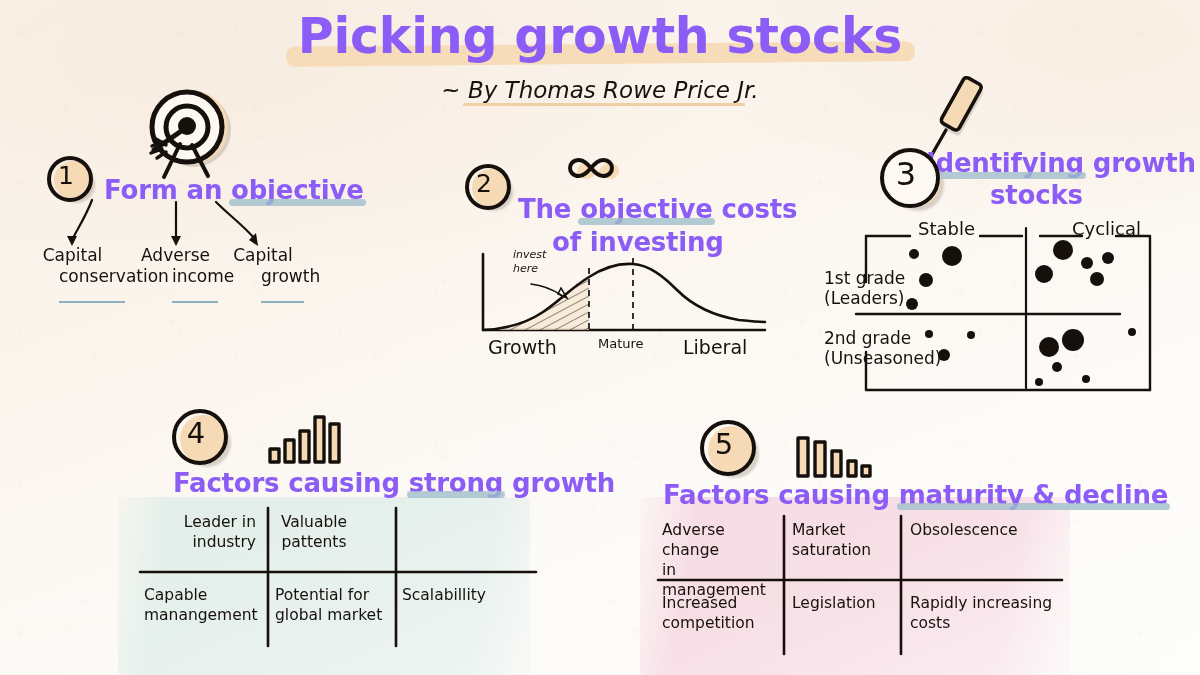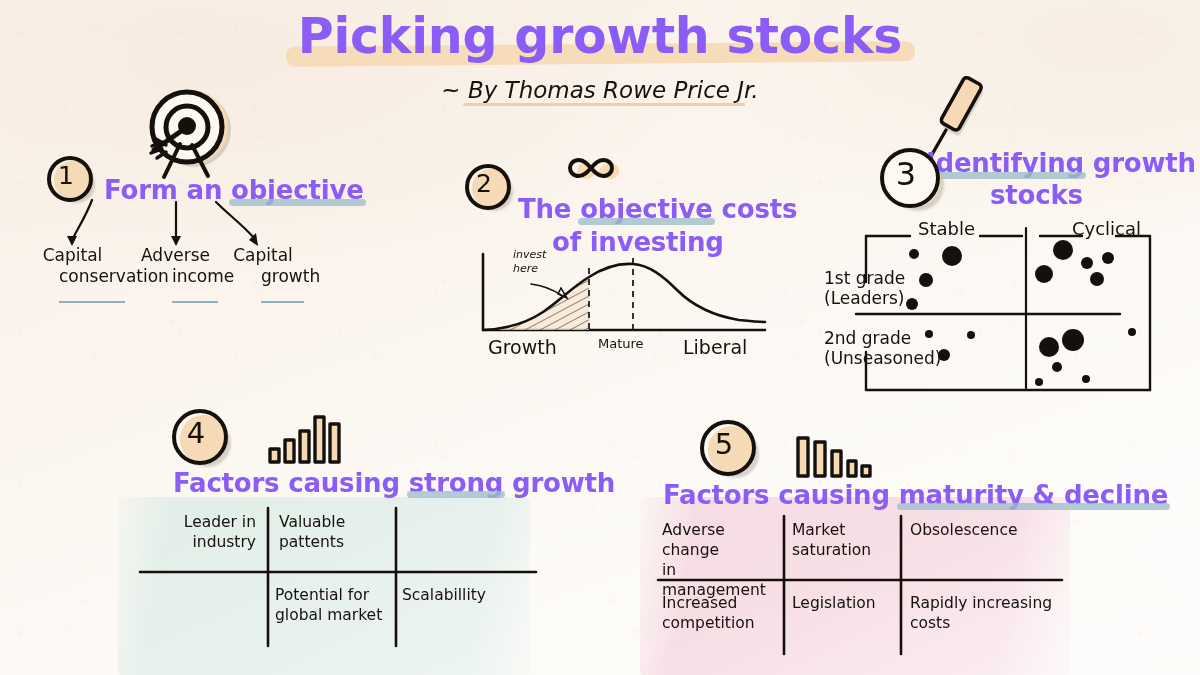--- a/index.html
+++ b/index.html
@@ -311,22 +311,24 @@
   </div>
 
   <svg class="abs" style="left:8px;top:104px;" width="410" height="160" viewBox="0 0 410 160">
     <path d="M2 68 L398 68" stroke="#15100c" stroke-width="2.6" fill="none" stroke-linecap="round"></path>
     <path d="M130 4 L130 142" stroke="#15100c" stroke-width="2.6" fill="none" stroke-linecap="round"></path>
     <path d="M258 4 L258 142" stroke="#15100c" stroke-width="2.6" fill="none" stroke-linecap="round"></path>
   </svg>
 
   <div class="abs hand cell" style="left:14px;top:112px;width:112px;white-space:pre-line;text-align:right;">Leader in
 industry</div>
-  <div class="abs hand cell" style="left:149px;top:112px;width:112px;white-space:pre-line;">Valuable
+  <div class="abs hand cell" style="left:128px;top:112px;width:112px;white-space:pre-line;text-align:center;">Valuable
 pattents</div>
+  <div class="abs hand cell" style="left:14px;top:185px;width:120px;white-space:pre-line;">Capable
+manangement</div>
   <div class="abs hand cell" style="left:145px;top:185px;width:118px;white-space:pre-line;">Potential for
 global market</div>
   <div class="abs hand cell" style="left:272px;top:185px;width:130px;white-space:pre-line;">Scalabillity</div>
 </div>
 
 <div class="abs panel" id="panel5"></div>
 <div class="abs" style="left:650px;top:410px;width:445px;height:265px;">
 
   <div class="abs badge" style="left:50px;top:10px;width:58px;height:58px;">
     <div class="shadow" style="left:11px;top:10px;width:48px;height:48px;"></div>

